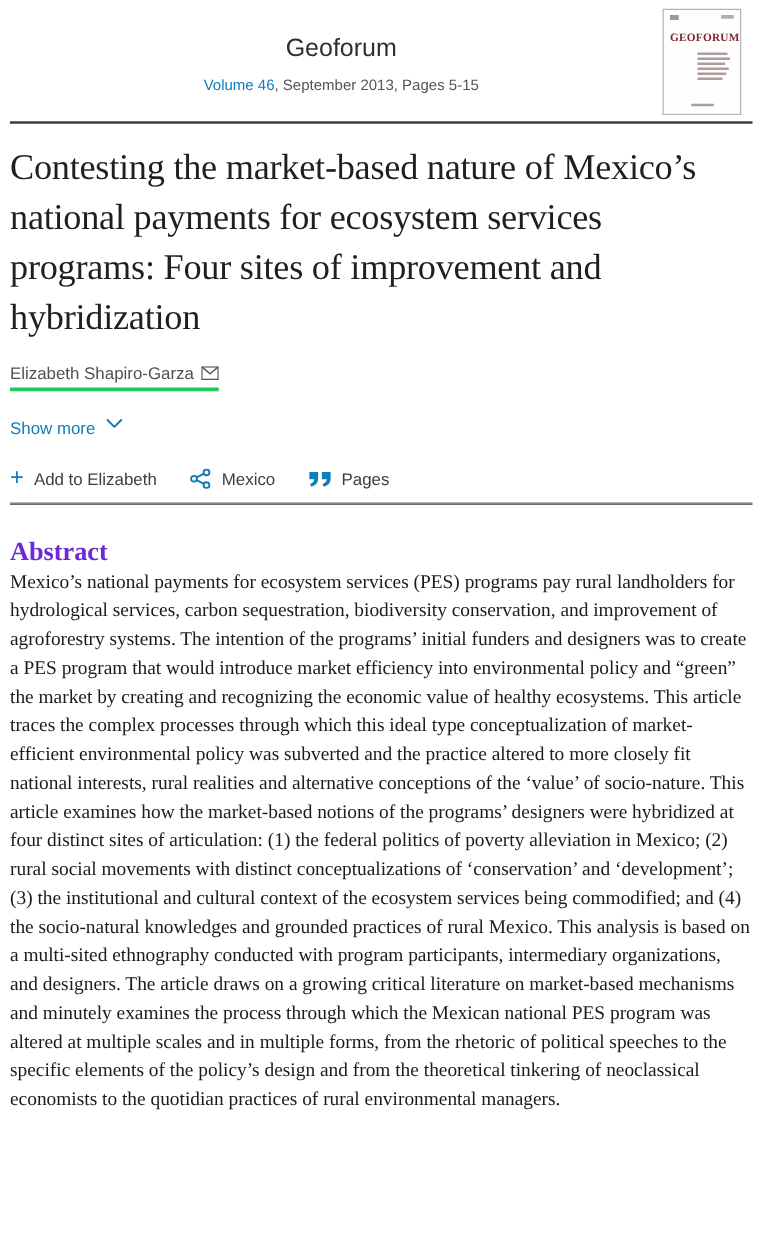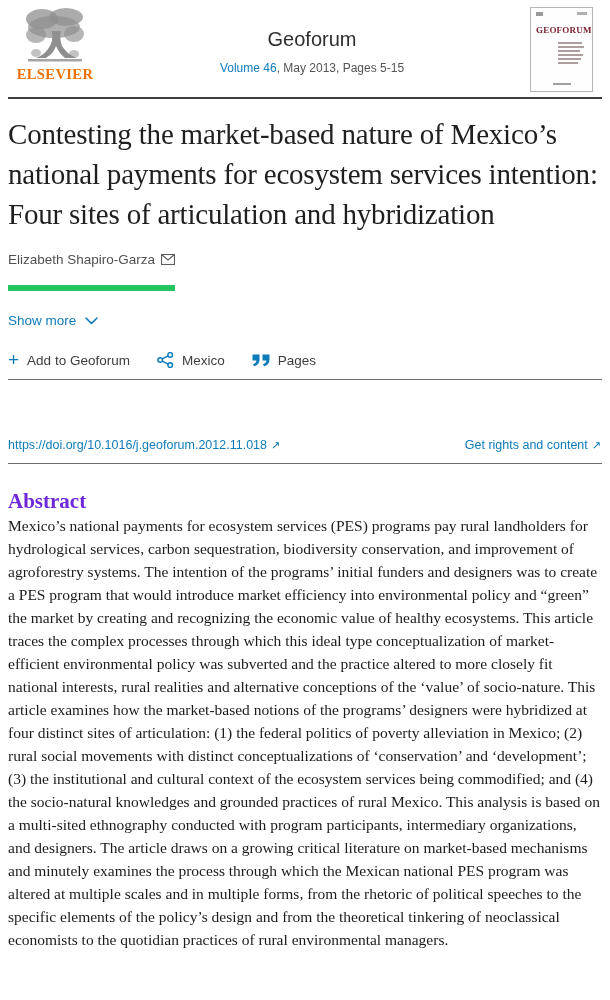--- a/index.html
+++ b/index.html
@@ -52,25 +52,25 @@
 
   
   .article-title {
     font-family: "Liberation Serif", "DejaVu Serif", serif;
     font-size: 29px; font-weight: normal; line-height: 1.38; letter-spacing: -0.2px;
     color: #1f1f1f; margin-top: 15px;
   }
   .author-row { margin-top: 16px; }
   .author {
     display: inline-flex; align-items: center; gap: 6px;
-    border-bottom: 6px solid #22c55e; padding-bottom: 18px;
+    border-bottom: 3px solid #22c55e; padding-bottom: 4px;
     font-size: 13.5px; color: #505050; cursor: pointer;
   }
   .show-more {
-    margin-top: 22px; display: inline-flex; align-items: center; gap: 9px;
+    margin-top: 22px; display: inline-flex; align-items: flex-start; gap: 9px;
     color: #0e7cbb; font-size: 13.5px; cursor: pointer;
   }
   .actions { margin-top: 23px; display: flex; align-items: center; gap: 27px; }
   .action {
     display: inline-flex; align-items: center; gap: 8px;
     font-size: 13.5px; color: #3d3d3d; cursor: pointer;
   }
   .plus-glyph { color: #0e7cbb; font-size: 19px; line-height: 14px; }
   .actions-rule { margin-top: 11px; }
 
@@ -93,43 +93,25 @@
   svg { display: block; }
 </style>
 </head>
 <body>
 
 <div class="container">
 
   
   <header class="journal-header">
 
-    <div class="elsevier-logo">
-      <span>
-        <svg width="62" height="58" viewBox="0 0 62 58">
-          <g fill="#8f8f8f">
-            <ellipse cx="18" cy="12" rx="16" ry="10" opacity="0.75"></ellipse>
-            <ellipse cx="42" cy="10" rx="17" ry="9" opacity="0.75"></ellipse>
-            <ellipse cx="30" cy="20" rx="26" ry="11" opacity="0.7"></ellipse>
-            <ellipse cx="12" cy="28" rx="10" ry="8" opacity="0.65"></ellipse>
-            <ellipse cx="50" cy="27" rx="10" ry="8" opacity="0.65"></ellipse>
-            <path d="M28 24 q2 10 -4 18 q-4 6 -12 9 h10 q8 -5 10 -12 q3 7 9 12 h11 q-10 -5 -14 -12 q-3 -8 -1 -15 z"></path>
-            <rect x="4" y="52" width="54" height="2.5" opacity="0.8"></rect>
-            <ellipse cx="12" cy="46" rx="5" ry="4" opacity="0.55"></ellipse>
-            <ellipse cx="50" cy="47" rx="5" ry="4" opacity="0.55"></ellipse>
-          </g>
-        </svg>
-      </span>
-      <span class="elsevier-word">ELSEVIER</span>
-    </div>
 
     <div class="journal-center">
       <div class="journal-title">Geoforum</div>
       <div class="journal-issue">
-        <a class="link">Volume 46</a><span>, May 2013, Pages 5-15</span>
+        <a class="link">Volume 46</a><span>, September 2013, Pages 5-15</span>
       </div>
     </div>
 
     <div class="cover">
       <div class="cover-top">
         <span class="cover-mark m1"></span>
           <span class="cover-mark m2"></span>
       </div>
       <div class="cover-title">GEOFORUM</div>
       <div class="cover-lines">
@@ -140,21 +122,21 @@
         <span class="cover-line" style="width:23px"></span>
         <span class="cover-line" style="width:20px"></span>
       </div>
       <div class="cover-bottom"></div>
     </div>
   </header>
 
   <hr class="rule-dark">
 
   
-  <h1 class="article-title">Contesting the market-based nature of Mexico’s national payments for ecosystem services intention: Four sites of articulation and hybridization</h1>
+  <h1 class="article-title">Contesting the market-based nature of Mexico’s national payments for ecosystem services programs: Four sites of improvement and hybridization</h1>
 
   <div class="author-row">
     <span class="author">
       <span>Elizabeth Shapiro-Garza</span>
       <span>
         <svg width="14" height="11" viewBox="0 0 14 11">
           <rect x="0.5" y="0.5" width="13" height="10" fill="none" stroke="#5a5a5a" stroke-width="1.1"></rect>
           <path d="M0.5 0.5 L7 6 L13.5 0.5" fill="none" stroke="#5a5a5a" stroke-width="1.1"></path>
         </svg>
       </span>
@@ -166,21 +148,21 @@
     <span>
       <svg width="13" height="8" viewBox="0 0 13 8">
         <path d="M1 1 L6.5 6.5 L12 1" fill="none" stroke="#0e7cbb" stroke-width="1.6" stroke-linecap="round" stroke-linejoin="round"></path>
       </svg>
     </span>
   </div>
 
   <div class="actions">
     <span class="action">
       <span class="plus-glyph">+</span>
-      <span>Add to Geoforum</span>
+      <span>Add to Elizabeth</span>
     </span>
     <span class="action">
       <span>
         <svg width="17" height="16" viewBox="0 0 17 16">
           <g stroke="#0e7cbb" stroke-width="1.5" fill="none">
             <circle cx="3.2" cy="8" r="2.3"></circle>
             <circle cx="13.2" cy="2.9" r="2.3"></circle>
             <circle cx="13.2" cy="13.1" r="2.3"></circle>
             <path d="M5.3 6.9 L11.1 3.9 M5.3 9.1 L11.1 12.1"></path>
           </g>
@@ -196,24 +178,20 @@
             <path d="M10.5 0.5 h7 v5.2 c0 3.6 -2.1 5.6 -5.5 6.6 l-1 -2.1 c2.2 -0.8 3.3 -2 3.4 -3.8 h-3.9 z"></path>
           </g>
         </svg>
       </span>
       <span>Pages</span>
     </span>
   </div>
 
   <hr class="rule-mid actions-rule">
 
-  <div class="doi-row">
-    <a class="link"><span>https://doi.org/10.1016/j.geoforum.2012.11.018</span><span class="ext-arrow">↗</span></a>
-    <a class="link"><span>Get rights and content</span><span class="ext-arrow">↗</span></a>
-  </div>
 
   <hr class="rule-mid">
 
   
   <section>
     <h2 class="abstract-heading">Abstract</h2>
     <p class="abstract-text">Mexico’s national payments for ecosystem services (PES) programs pay rural landholders for hydrological services, carbon sequestration, biodiversity conservation, and improvement of agroforestry systems. The intention of the programs’ initial funders and designers was to create a PES program that would introduce market efficiency into environmental policy and “green” the market by creating and recognizing the economic value of healthy ecosystems. This article traces the complex processes through which this ideal type conceptualization of market-efficient environmental policy was subverted and the practice altered to more closely fit national interests, rural realities and alternative conceptions of the ‘value’ of socio-nature. This article examines how the market-based notions of the programs’ designers were hybridized at four distinct sites of articulation: (1) the federal politics of poverty alleviation in Mexico; (2) rural social movements with distinct conceptualizations of ‘conservation’ and ‘development’; (3) the institutional and cultural context of the ecosystem services being commodified; and (4) the socio-natural knowledges and grounded practices of rural Mexico. This analysis is based on a multi-sited ethnography conducted with program participants, intermediary organizations, and designers. The article draws on a growing critical literature on market-based mechanisms and minutely examines the process through which the Mexican national PES program was altered at multiple scales and in multiple forms, from the rhetoric of political speeches to the specific elements of the policy’s design and from the theoretical tinkering of neoclassical economists to the quotidian practices of rural environmental managers.</p>
   </section>
 
 </div>

